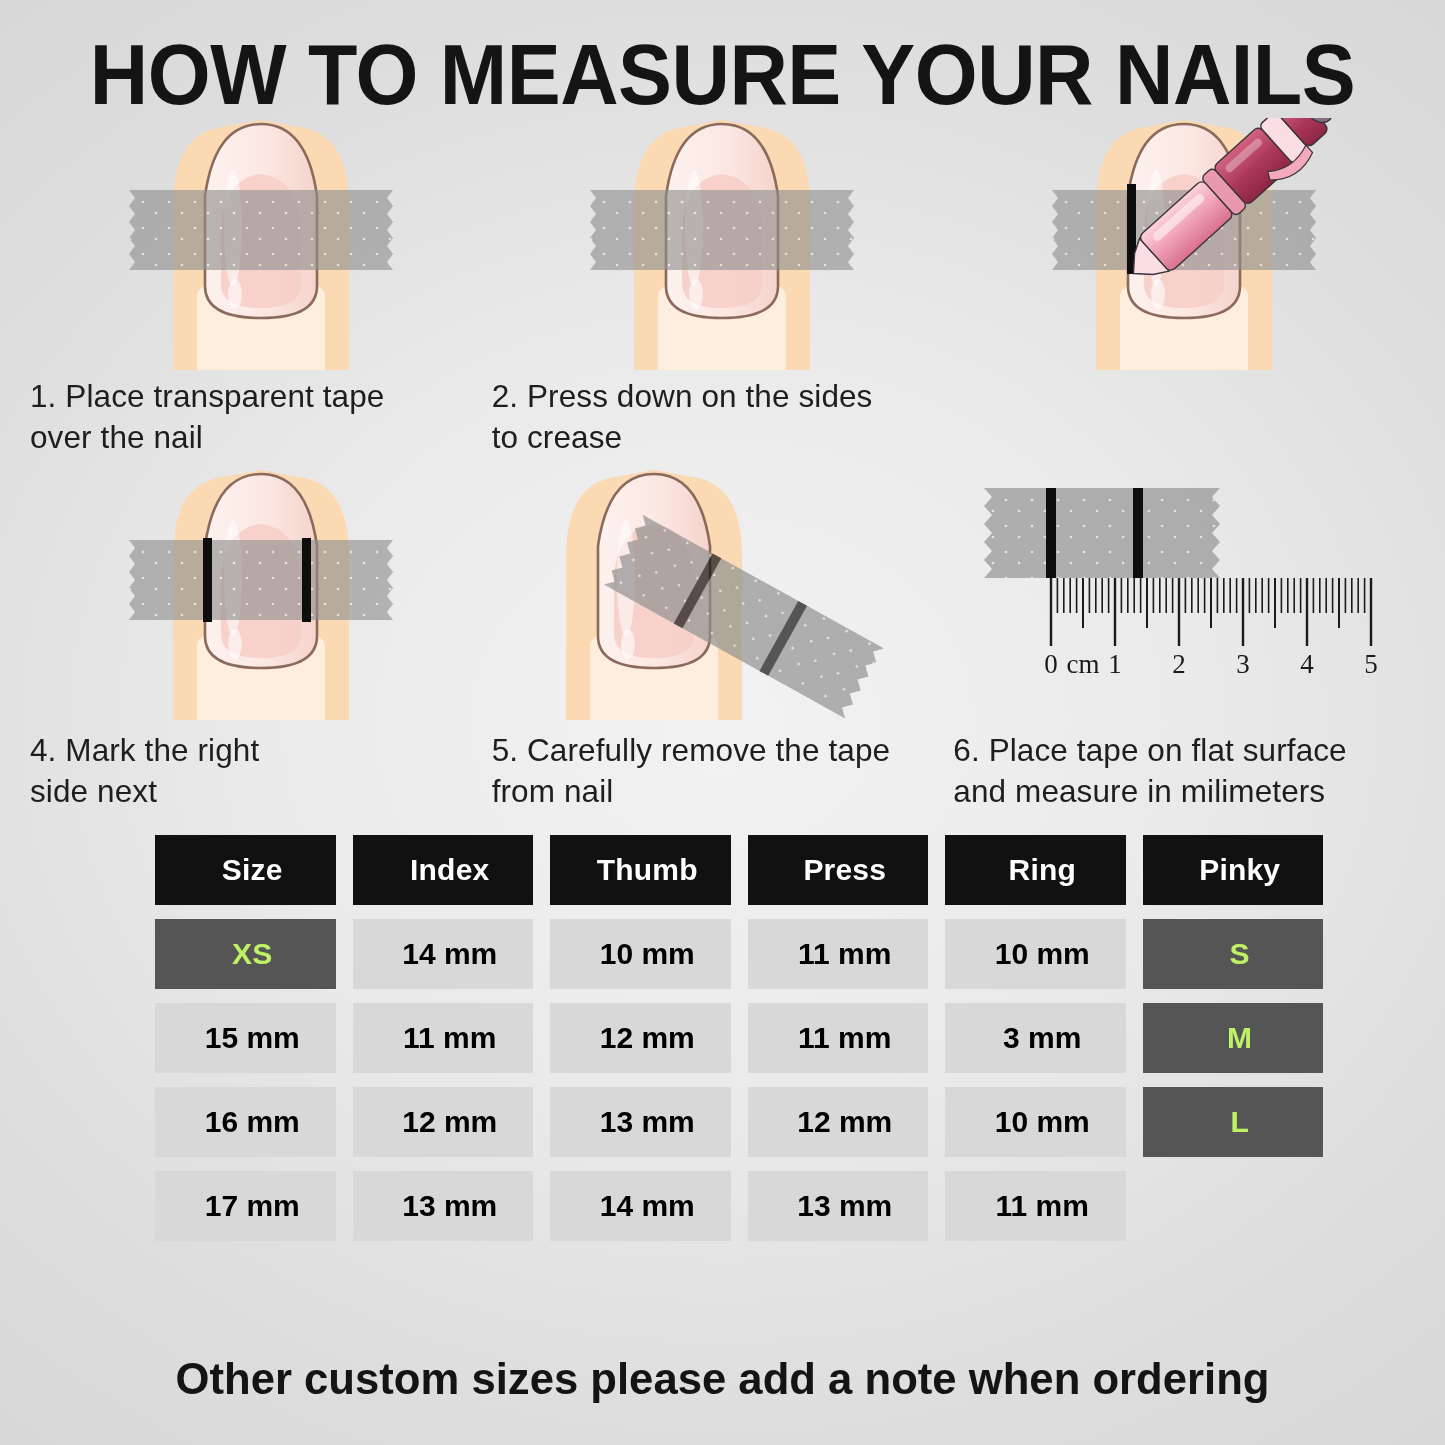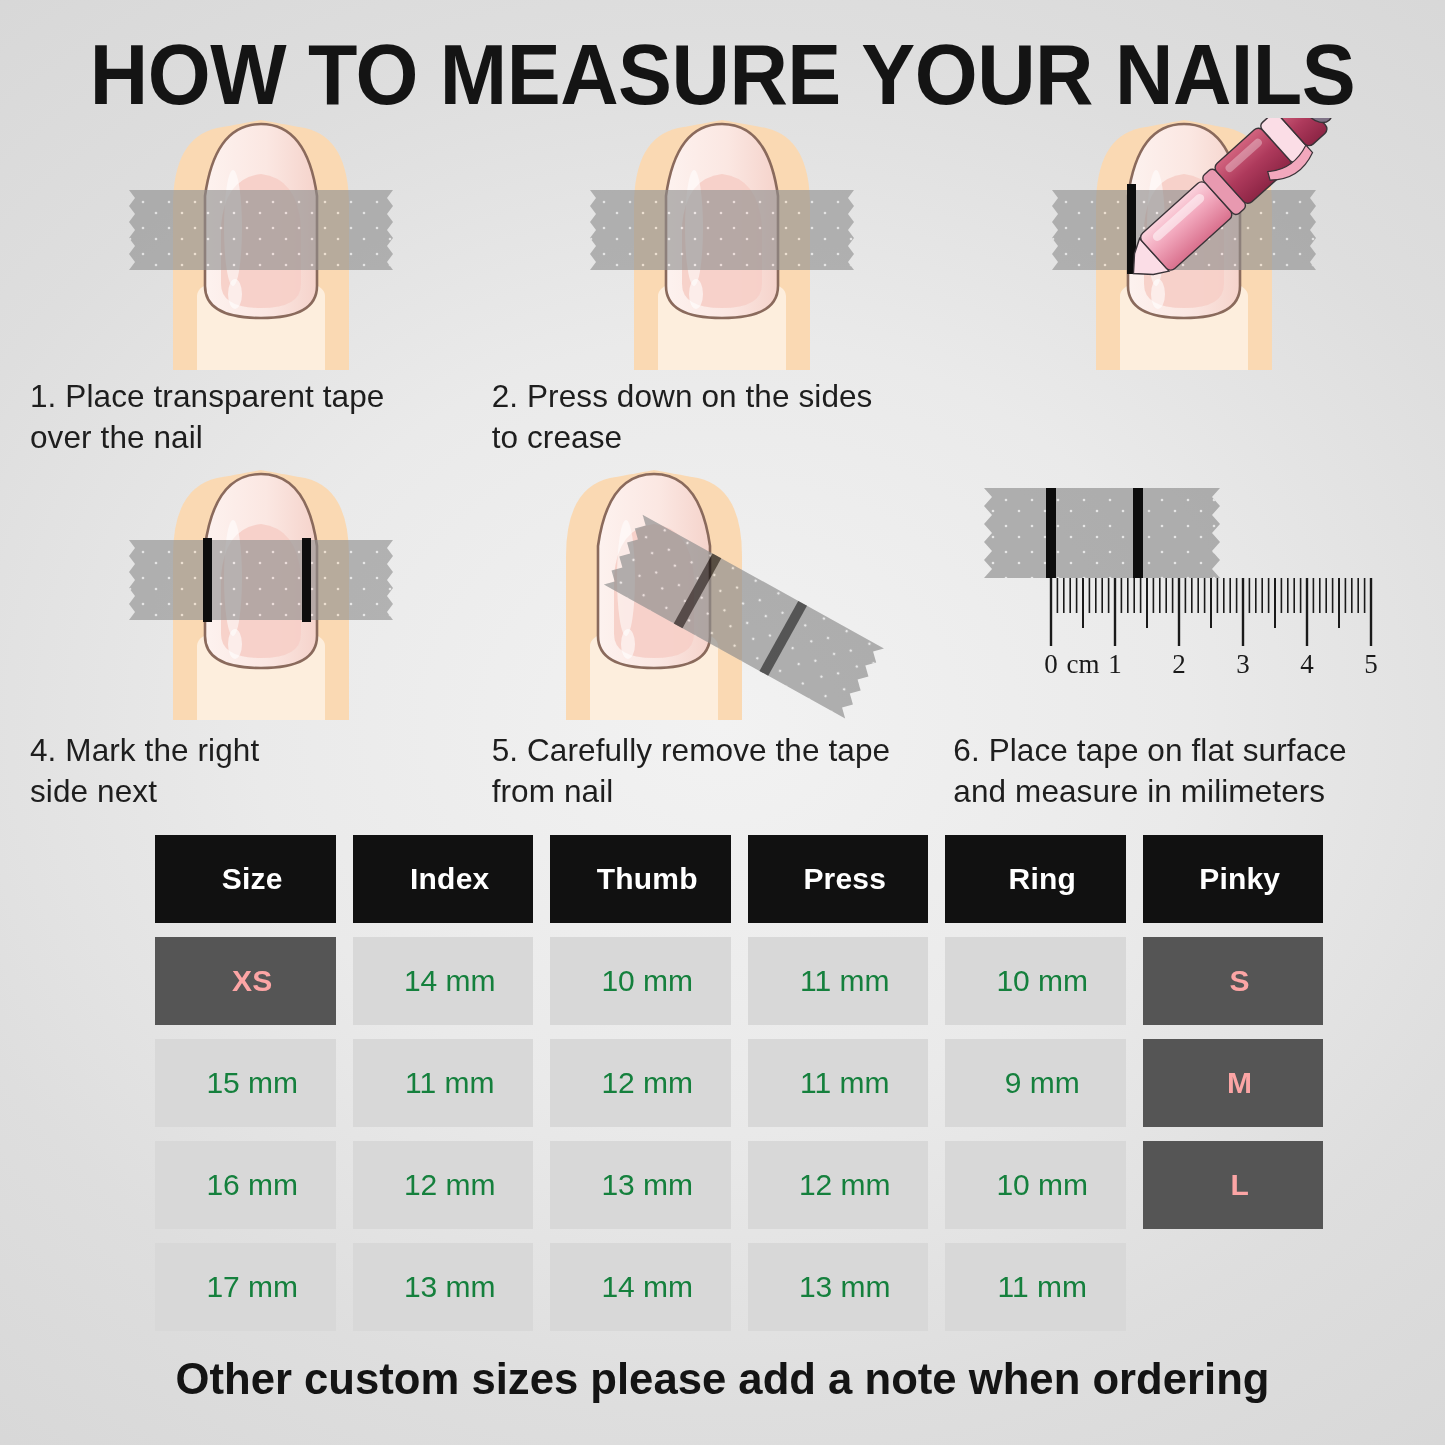--- a/index.html
+++ b/index.html
@@ -79,46 +79,46 @@
     left: 155px;
     top: 835px;
     width: 1168px;
     display: grid;
     grid-template-columns: repeat(6, 1fr);
     column-gap: 17px;
     row-gap: 14px;
   }
 
   .cell {
-    height: 88px;
+    height: 70px;
     display: flex;
     align-items: center;
     justify-content: center;
     font-size: 30px;
     padding-left: 14px;
   }
 
   .cell.head {
     background: #111111;
     color: #ffffff;
     font-weight: bold;
     letter-spacing: 0.2px;
   }
 
   .cell.sizelabel {
     background: #555555;
-    color: #fca5a5;
+    color: #bef264;
     font-weight: bold;
     letter-spacing: 0.3px;
   }
 
   .cell.value {
     background: #d8d8d8;
-    color: #15803d;
-    font-weight: 400;
+    color: #000000;
+    font-weight: 700;
   }
 
   
   .footer {
     position: absolute;
     left: 0;
     top: 1352px;
     width: 1445px;
     text-align: center;
     font-family: "Liberation Sans Narrow", "Liberation Sans", sans-serif;
@@ -458,21 +458,21 @@
   <div class="cell value">14 mm</div>
   <div class="cell value">10 mm</div>
   <div class="cell value">11 mm</div>
   <div class="cell value">10 mm</div>
 
   <div class="cell sizelabel">S</div>
   <div class="cell value">15 mm</div>
   <div class="cell value">11 mm</div>
   <div class="cell value">12 mm</div>
   <div class="cell value">11 mm</div>
-  <div class="cell value">9 mm</div>
+  <div class="cell value">3 mm</div>
 
   <div class="cell sizelabel">M</div>
   <div class="cell value">16 mm</div>
   <div class="cell value">12 mm</div>
   <div class="cell value">13 mm</div>
   <div class="cell value">12 mm</div>
   <div class="cell value">10 mm</div>
 
   <div class="cell sizelabel">L</div>
   <div class="cell value">17 mm</div>

